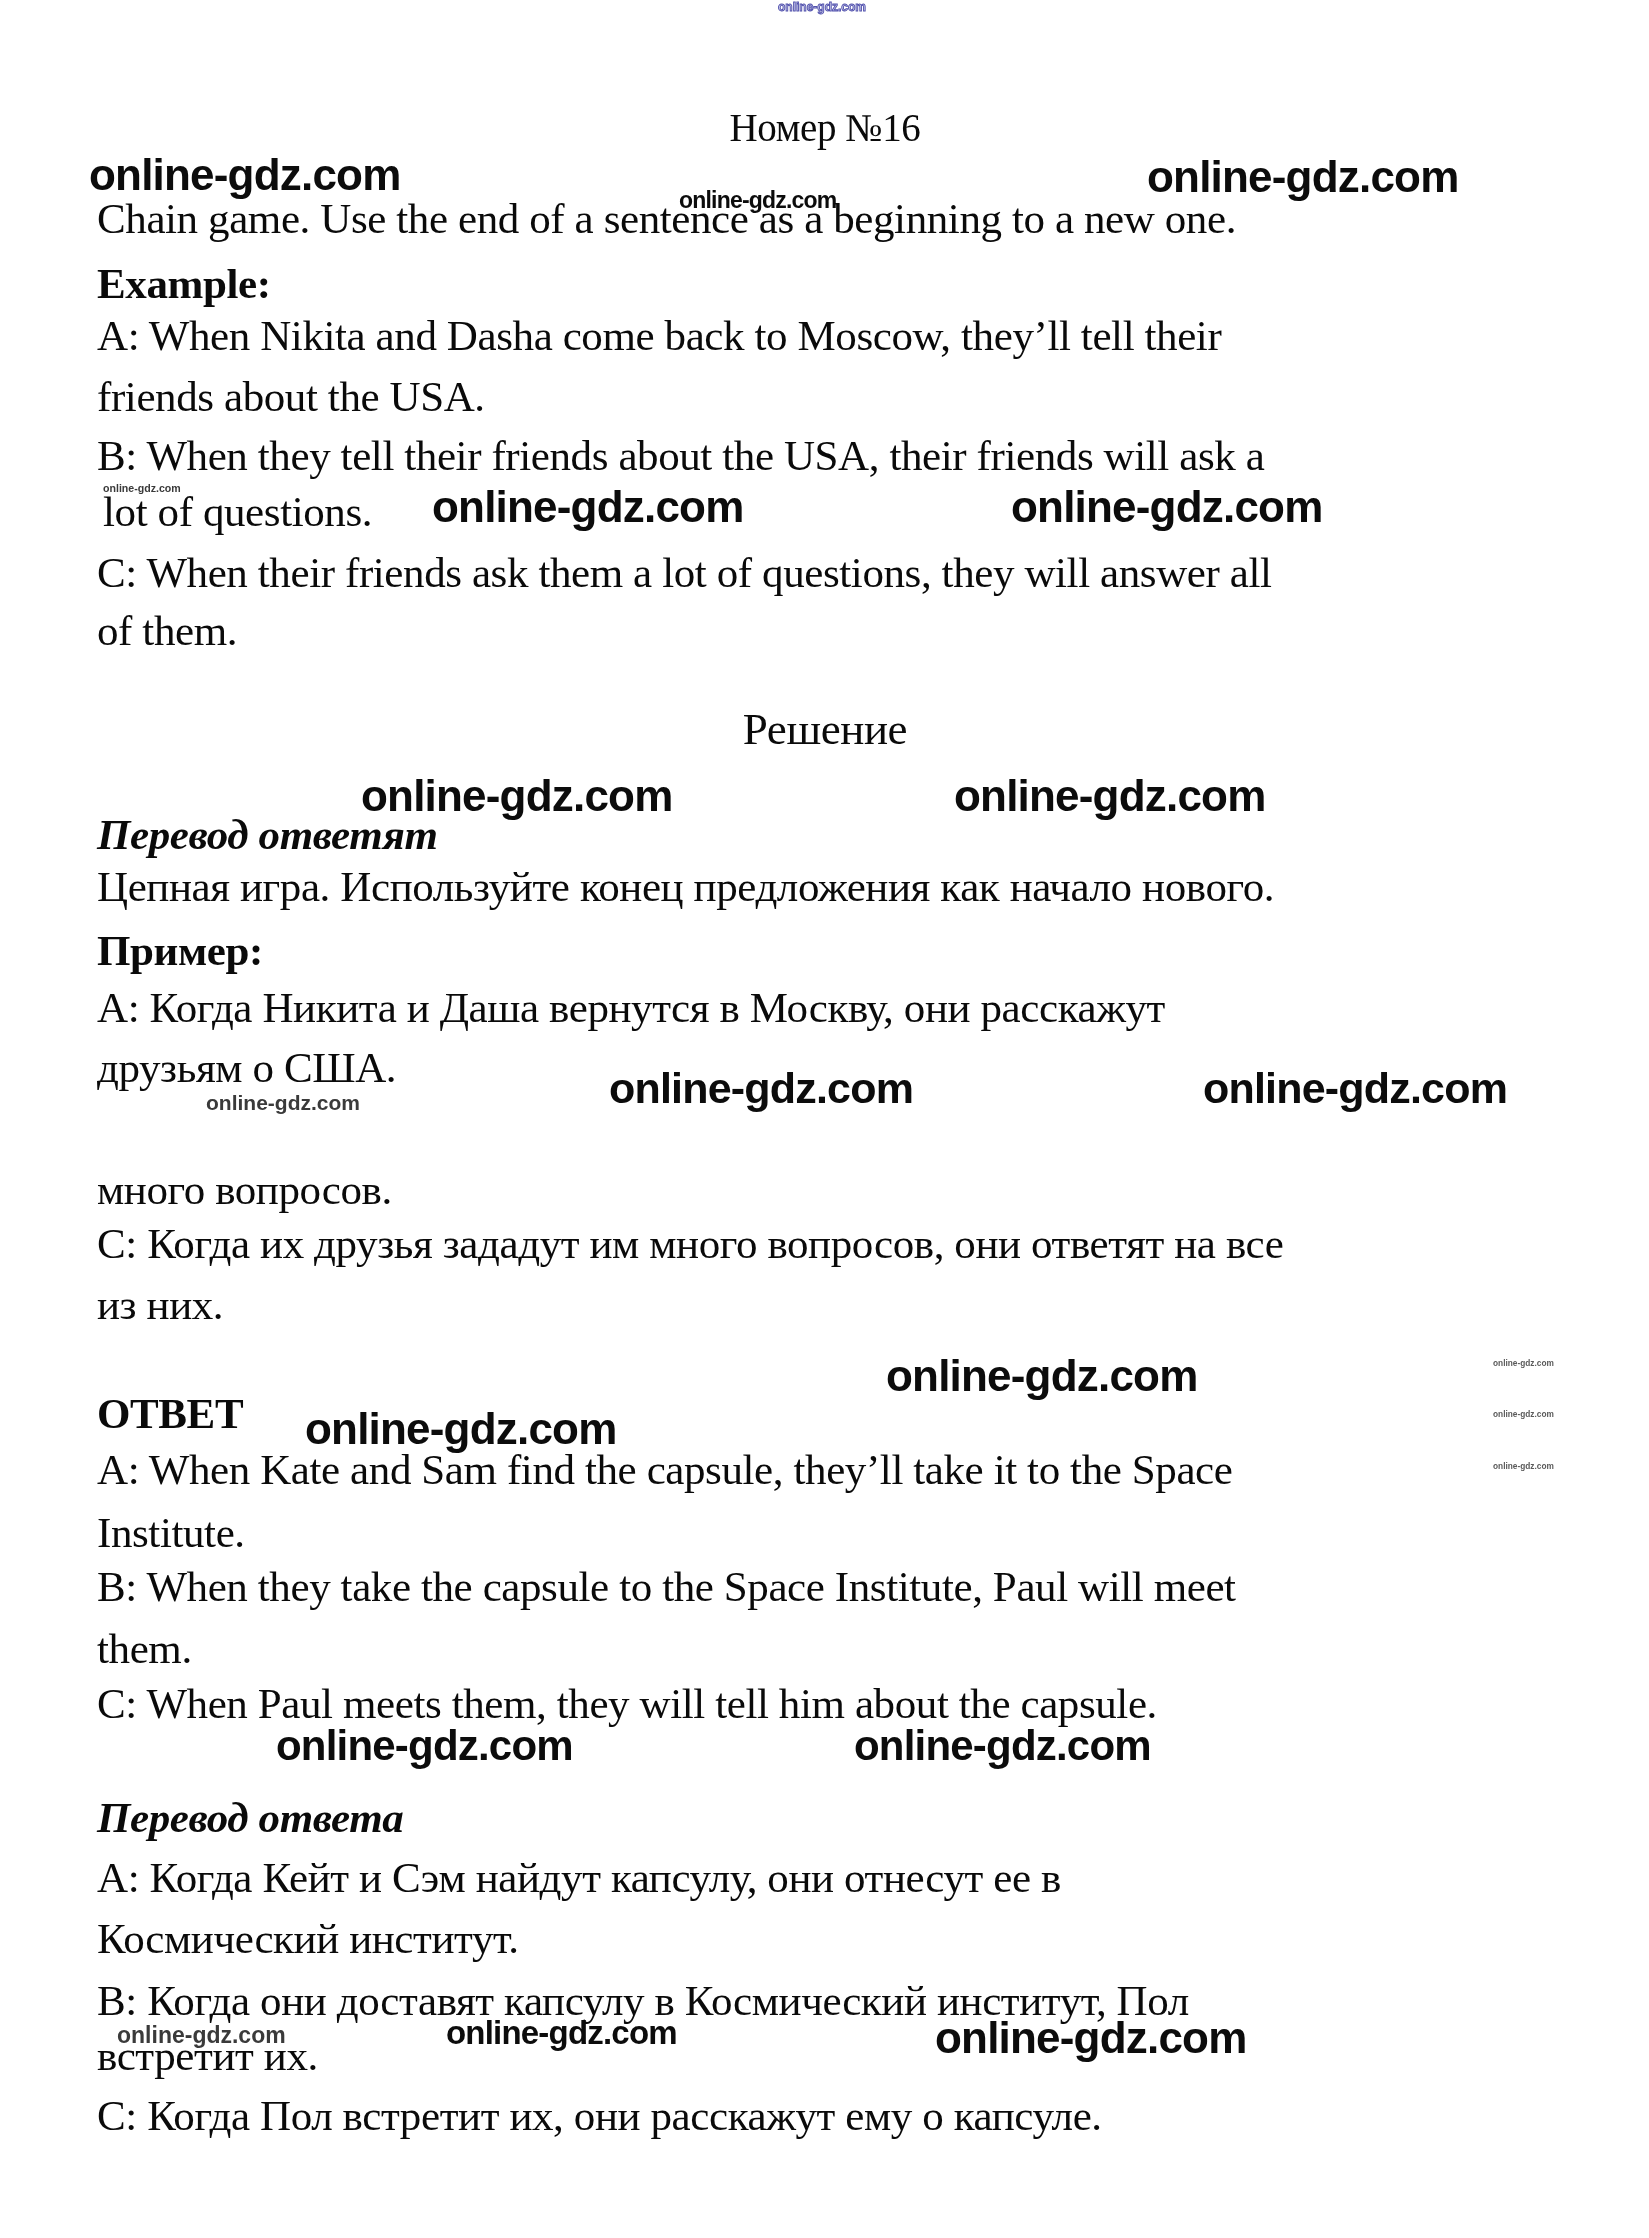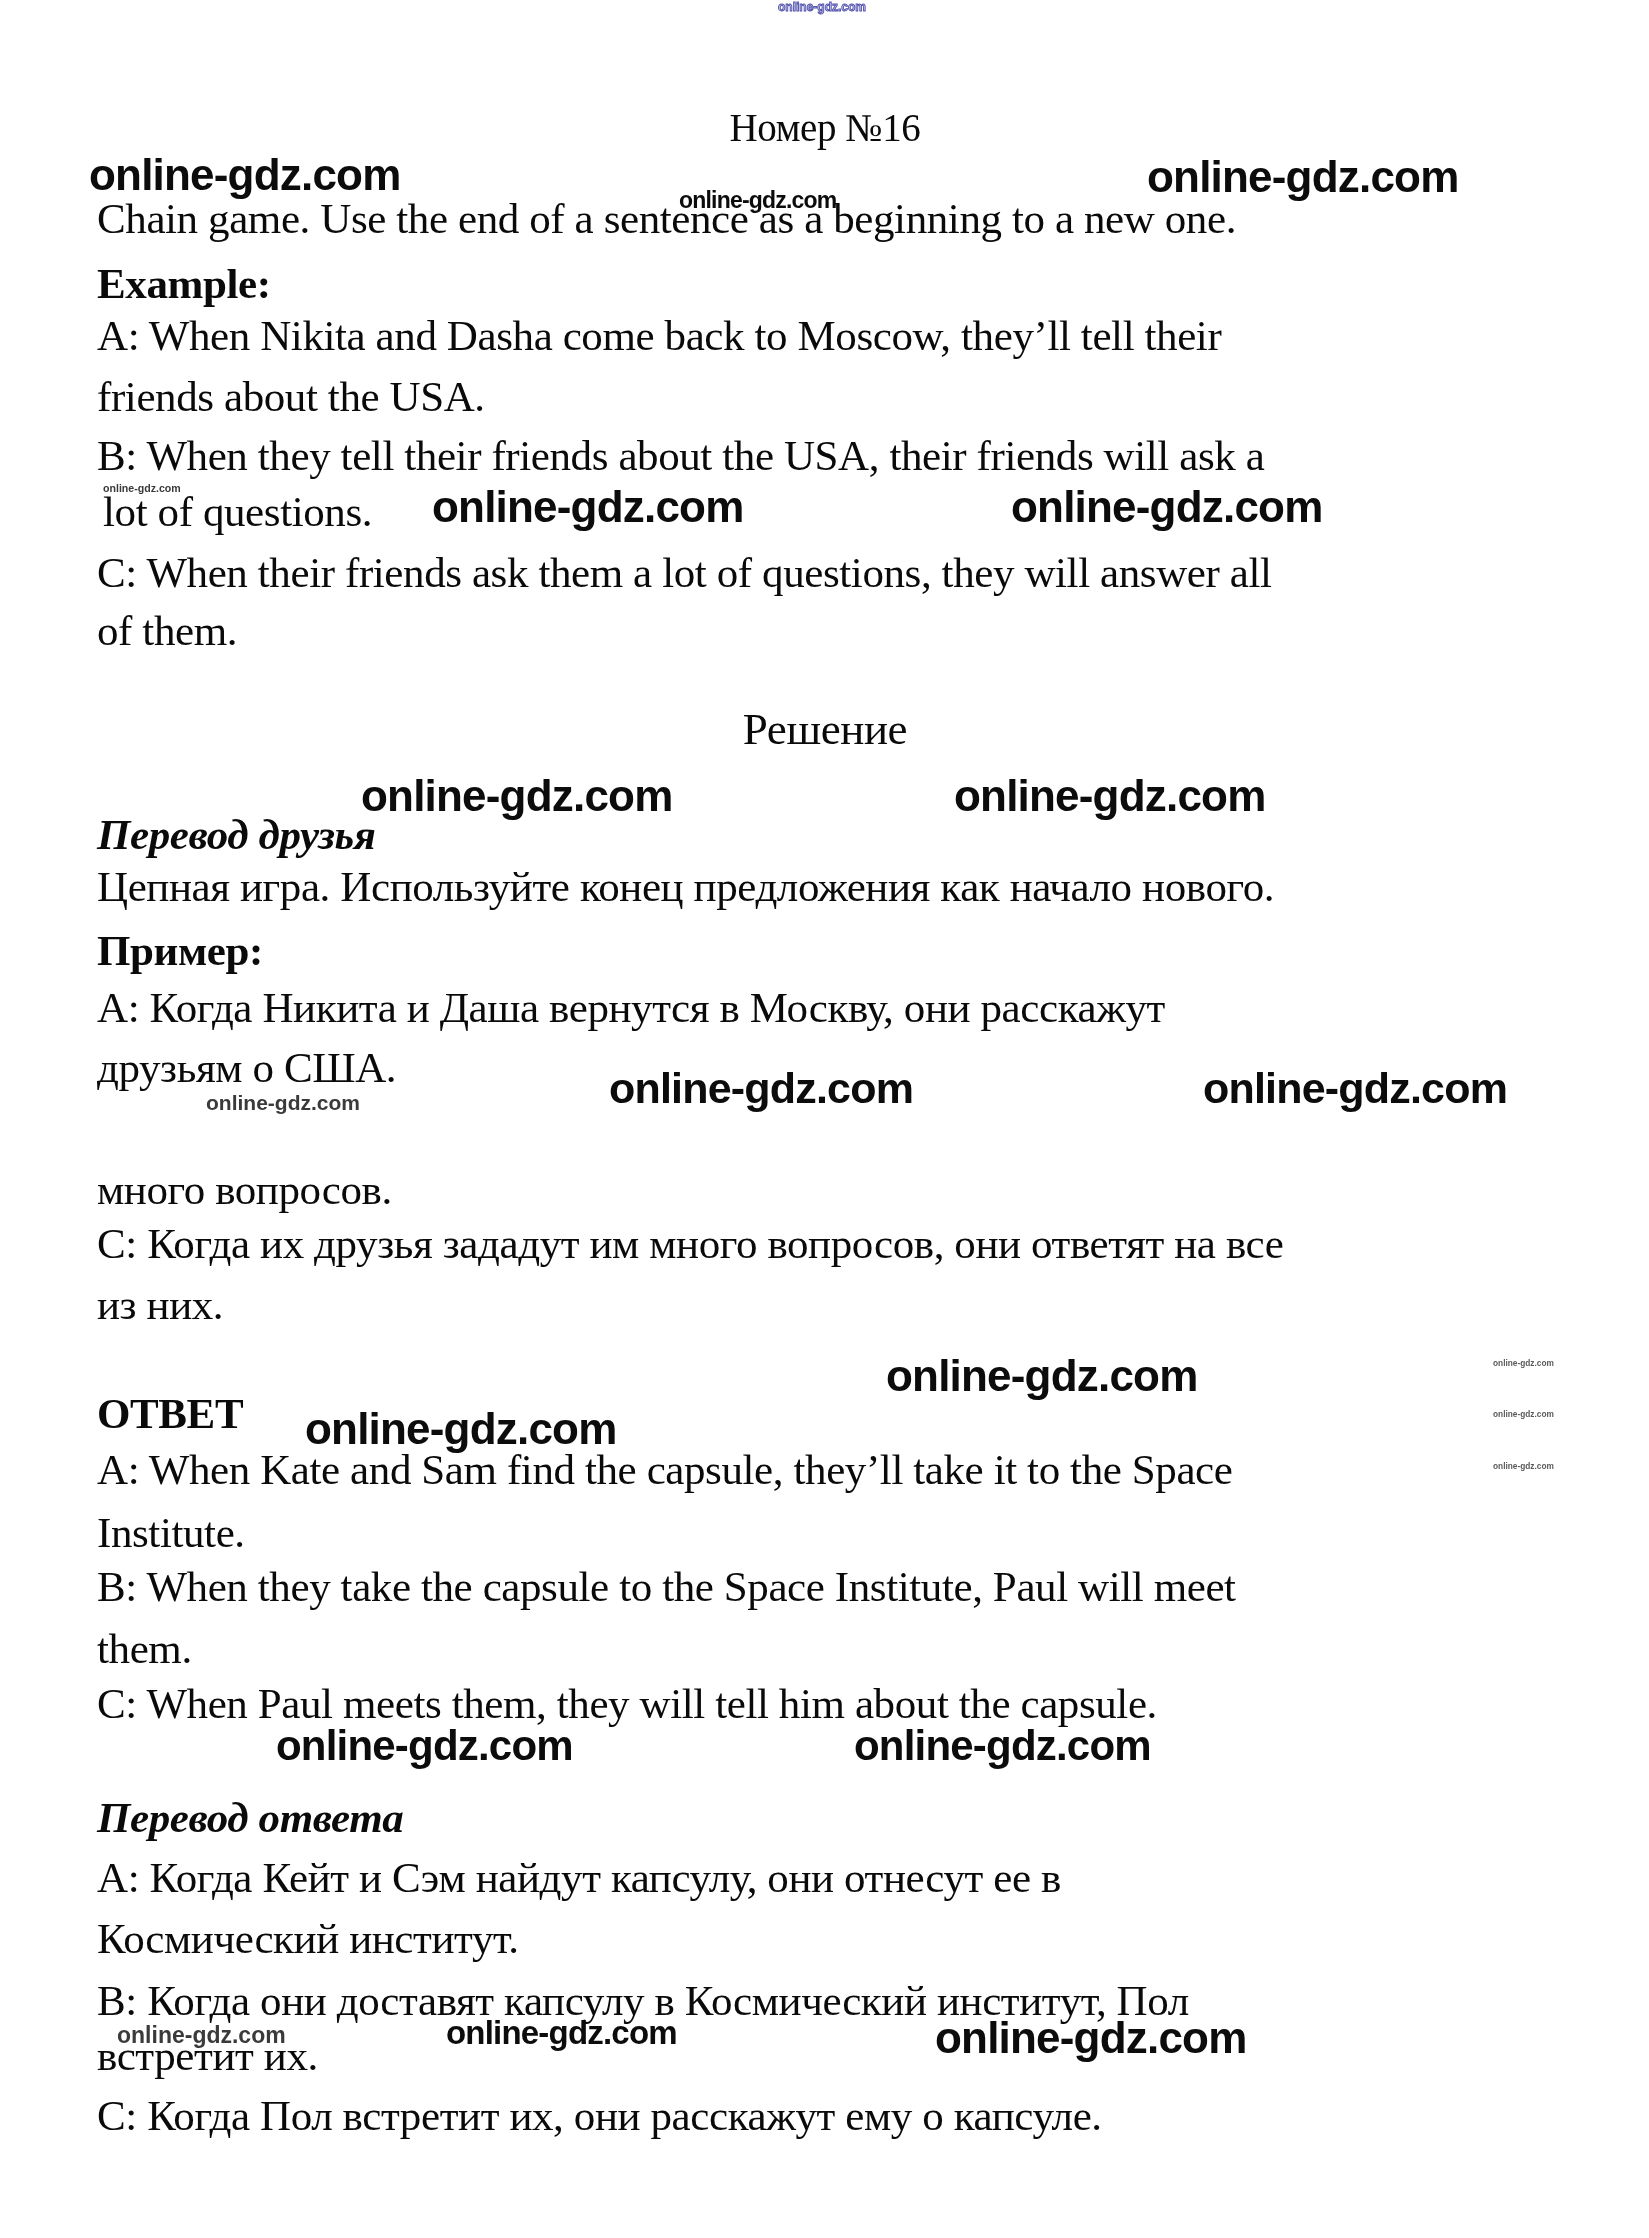--- a/index.html
+++ b/index.html
@@ -78,21 +78,21 @@
   <div class="ln b" style="top:262px;">Example:</div>
   <div class="ln" style="top:314px;">A: When Nikita and Dasha come back to Moscow, they’ll tell their</div>
   <div class="ln" style="top:375px;">friends about the USA.</div>
   <div class="ln" style="top:434px;">B: When they tell their friends about the USA, their friends will ask a</div>
   <div class="ln" style="top:490px;margin-left:6px;">lot of questions.</div>
   <div class="ln" style="top:551px;">C: When their friends ask them a lot of questions, they will answer all</div>
   <div class="ln" style="top:609px;">of them.</div>
 
   <div class="ln ctr heading" style="top:707px;">Решение</div>
 
-  <div class="ln bi" style="top:813px;">Перевод друзья</div>
+  <div class="ln bi" style="top:813px;">Перевод ответят</div>
   <div class="ln" style="top:865px;">Цепная игра. Используйте конец предложения как начало нового.</div>
   <div class="ln b" style="top:929px;">Пример:</div>
   <div class="ln" style="top:986px;">А: Когда Никита и Даша вернутся в Москву, они расскажут</div>
   <div class="ln" style="top:1046px;font-family:Liberation Serif, serif;">друзьям о США.</div>
   <div class="ln" style="top:1168px;">много вопросов.</div>
   <div class="ln" style="top:1222px;">С: Когда их друзья зададут им много вопросов, они ответят на все</div>
   <div class="ln" style="top:1283px;">из них.</div>
 
   <div class="ln b" style="top:1392px;">ОТВЕТ</div>
   <div class="ln" style="top:1448px;">A: When Kate and Sam find the capsule, they’ll take it to the Space</div>

